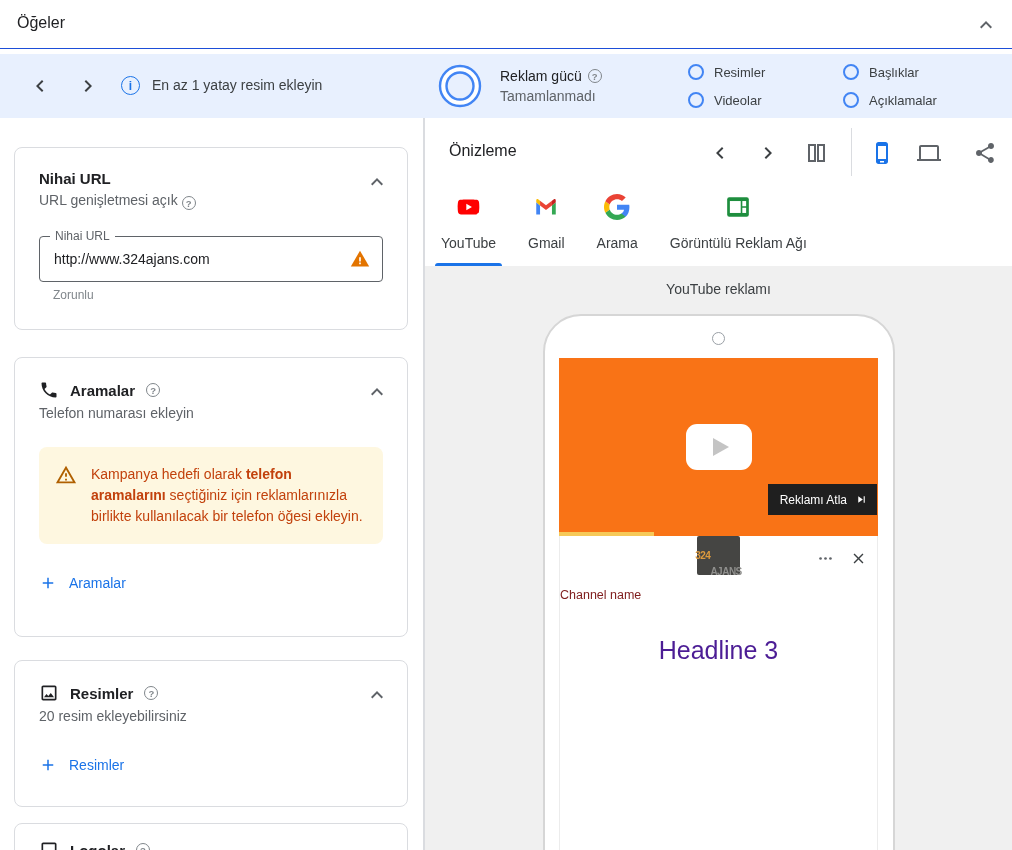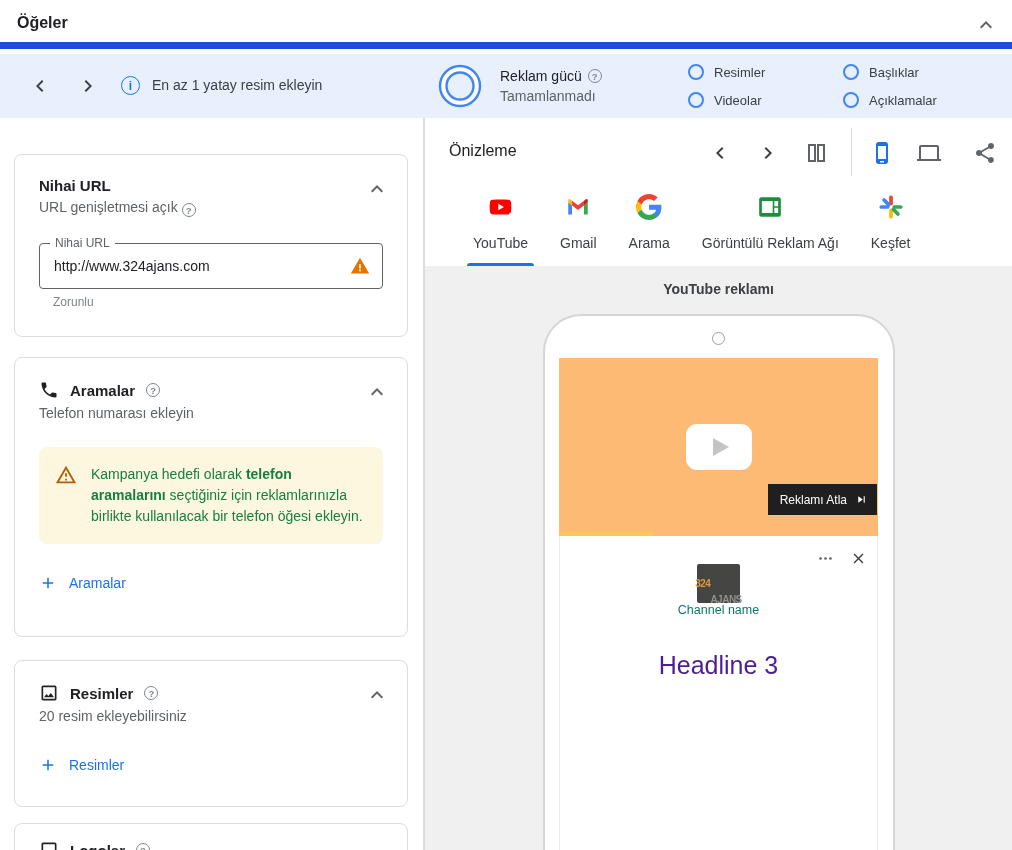--- a/index.html
+++ b/index.html
@@ -2,21 +2,21 @@
 <html><head>
 <meta charset="utf-8">
 <style>
   html,body{margin:0;padding:0;background:#fff;}
   #app{position:relative;width:1012px;height:850px;overflow:hidden;background:#fff;
        font-family:"Liberation Sans","DejaVu Sans",sans-serif;color:#202124;}
   svg{display:block;}
 
   
   .top-header{position:absolute;left:0;top:0;width:1012px;height:49px;background:#fff;
-              border-bottom:7px solid #1d4ed8;box-sizing:border-box;font-weight:bold;}
+              border-bottom:1px solid #1d4ed8;box-sizing:border-box;}
   .top-header .title{position:absolute;left:17px;top:14px;font-size:16px;color:#202124;}
   .top-header .collapse{position:absolute;right:14px;top:13px;width:24px;height:24px;cursor:pointer;}
 
   
   .banner{position:absolute;left:0;top:54px;width:1012px;height:64px;background:#e8f0fe;}
   .icon-btn{width:24px;height:24px;cursor:pointer;}
   .banner .chev-l{position:absolute;left:28px;top:20px;}
   .banner .chev-r{position:absolute;left:76px;top:20px;}
   .banner .info{position:absolute;left:121px;top:22px;width:19px;height:19px;border:1.5px solid #1a73e8;
                 border-radius:50%;color:#1a73e8;font-size:12px;font-weight:700;text-align:center;
@@ -45,62 +45,62 @@
   .card-head{display:flex;align-items:center;gap:11px;}
 
   .field{position:relative;margin-top:26px;height:46px;border:1px solid #5f6368;border-radius:4px;box-sizing:border-box;}
   .field .flabel{position:absolute;top:-8px;left:10px;background:#fff;padding:0 5px;font-size:12px;color:#5f6368;}
   .field .fvalue{line-height:44px;padding-left:14px;font-size:14px;color:#202124;}
   .field .fwarn{position:absolute;right:12px;top:12px;}
   .helper{margin:6px 0 0 14px;font-size:12px;color:#80868b;}
 
   .warnbox{margin-top:26px;background:#fef7e0;border-radius:8px;padding:17px 18px 17px 16px;
            display:flex;gap:14px;align-items:flex-start;}
-  .warnbox .txt{font-size:14px;line-height:21px;color:#15803d;width:282px;}
+  .warnbox .txt{font-size:14px;line-height:21px;color:#c2410c;width:282px;}
   .warnbox b{font-weight:700;}
 
   .add-link{display:flex;align-items:center;gap:12px;color:#1a73e8;cursor:pointer;}
   .add-link .plus{width:18px;height:18px;}
   .add-link .albl{font-size:14px;font-weight:500;}
 
   
   .right-col{position:absolute;left:425px;top:118px;width:587px;height:732px;background:#fff;}
   .right-col::before{content:"";position:absolute;left:-1px;top:0;bottom:0;width:1px;background:#dadce0;}
   .pv-title{position:absolute;left:24px;top:24px;font-size:16px;color:#202124;}
   .pv-tool{position:absolute;top:23px;width:24px;height:24px;cursor:pointer;}
   .pv-divider{position:absolute;left:426px;top:10px;width:1px;height:48px;background:#dadce0;}
 
-  .tabs{position:absolute;left:0;top:60px;right:0;height:88px;display:flex;padding-left:32px;}
+  .tabs{position:absolute;left:0;top:60px;right:0;height:88px;display:flex;}
   .tab{display:flex;flex-direction:column;align-items:center;justify-content:center;gap:15px;
        padding:0 16px;position:relative;cursor:pointer;}
   .tab .tlbl{font-size:14px;color:#3c4043;}
   .tab.active::after{content:"";position:absolute;left:10px;right:10px;bottom:0;height:3px;
                      background:#1a73e8;border-radius:3px 3px 0 0;}
 
   .pv-body{position:absolute;left:0;top:148px;width:587px;height:584px;background:#f0f0f0;overflow:hidden;}
-  .pv-caption{margin-top:15px;text-align:center;font-size:14px;color:#3c4043;font-weight:bold;}
+  .pv-caption{margin-top:15px;text-align:center;font-size:14px;color:#3c4043;}
 
   .phone{position:relative;margin:17px auto 0;width:352px;height:600px;background:#fff;
          border:2px solid #d6d6d6;border-radius:38px 38px 0 0;box-sizing:border-box;}
   .camera{width:13px;height:13px;border:1.5px solid #9aa0a6;border-radius:50%;margin:16px auto 0;box-sizing:border-box;}
-  .video{position:relative;width:319px;height:178px;background:#fdba74;margin:13px auto 0;}
+  .video{position:relative;width:319px;height:178px;background:#f97316;margin:13px auto 0;}
   .playbtn{position:absolute;left:50%;top:50%;transform:translate(-50%,-50%);}
   .skip{position:absolute;right:1px;bottom:21px;height:31px;background:#1f1f1f;color:#fff;
         font-size:12px;display:flex;align-items:center;gap:8px;padding:0 9px 0 12px;}
   .progress{position:absolute;left:0;bottom:0;width:95px;height:4px;background:#f6c958;}
 
   .ad-card{position:relative;width:319px;height:406px;margin:0 auto;box-sizing:border-box;
            border-left:1px solid #ececec;border-right:1px solid #ececec;background:#fff;}
   .ad-actions{position:absolute;top:14px;right:10px;display:flex;align-items:center;gap:16px;}
-  .logo-wrap{padding-top:28px;}
+  .logo-wrap{}
   .logo-box{width:43px;height:39px;background:#454543;border-radius:2px;margin:0 auto;
             display:flex;align-items:center;justify-content:center;font-size:10px;font-weight:700;letter-spacing:-0.5px;}
   .logo-box .p1{color:#dd9a3e;}
   .logo-box .p2{color:#8f8f8d;margin-top:32px;}
-  .ad-channel{text-align:center;font-size:12.5px;color:#0f766e;}
+  .ad-channel{margin-top:13px;text-align:left;font-size:12.5px;color:#7f1d1d;}
   .ad-headline{margin-top:34px;text-align:center;font-size:25px;font-weight:400;color:#4c1d95;}
   .ad-cta{margin:44px auto 0;width:170px;height:31px;background:#2b55db;border-radius:3px;color:#fff;
           font-size:13px;font-weight:700;letter-spacing:.4px;display:flex;align-items:center;
           justify-content:center;gap:9px;}
 </style>
 </head>
 <body>
 
 <div id="app">
 
@@ -160,21 +160,21 @@
       <span class="lbl">Başlıklar</span>
     </div>
     <div class="check-item" style="left:843px;top:38px;">
       <span class="check-circle"></span>
       <span class="lbl">Açıklamalar</span>
     </div>
   </div>
 
   <div class="left-col">
 
-    <div class="card" style="top:36px;height:183px;">
+    <div class="card" style="top:29px;height:183px;">
       <div class="card-title">Nihai URL</div>
       <div class="card-sub">
         <span>URL genişletmesi açık</span>
         <span class="qicon">?</span>
       </div>
       <div class="chev-up">
         <span>
           <svg width="24" height="24" viewBox="0 0 24 24">
               <path d="M7.4 15.4 12 10.8l4.6 4.6L18 14l-6-6-6 6z" fill="#5f6368"></path>
             </svg>
@@ -354,35 +354,20 @@
       <div class="tab">
         <span>
           <svg width="26" height="26" viewBox="0 0 24 24">
               <rect x="2" y="3" width="20" height="18" rx="2" fill="#1e8e3e"></rect>
               <rect x="4.5" y="6.5" width="10" height="11" fill="#fff"></rect>
               <rect x="16" y="6.5" width="3.5" height="4.8" fill="#fff"></rect>
               <rect x="16" y="12.7" width="3.5" height="4.8" fill="#fff"></rect>
             </svg>
         </span>
         <span class="tlbl">Görüntülü Reklam Ağı</span>
-      </div>
-      <div class="tab">
-        <span>
-          <svg width="26" height="26" viewBox="0 0 24 24">
-            <g stroke-width="3.4" stroke-linecap="round" fill="none">
-              <path d="M12 3v6" stroke="#ea4335"></path>
-              <path d="M12 15v6" stroke="#fbbc04"></path>
-              <path d="M5.6 5.6l4.2 4.2" stroke="#4285f4"></path>
-              <path d="M14.2 14.2l4.2 4.2" stroke="#34a853"></path>
-              <path d="M3 12h6" stroke="#4285f4"></path>
-              <path d="M15 12h6" stroke="#34a853"></path>
-            </g>
-          </svg>
-        </span>
-        <span class="tlbl">Keşfet</span>
       </div>
     </div>
 
     <div class="pv-body">
       <div class="pv-caption">YouTube reklamı</div>
 
       <div class="phone">
         <div class="camera"></div>
 
         <div class="video">

